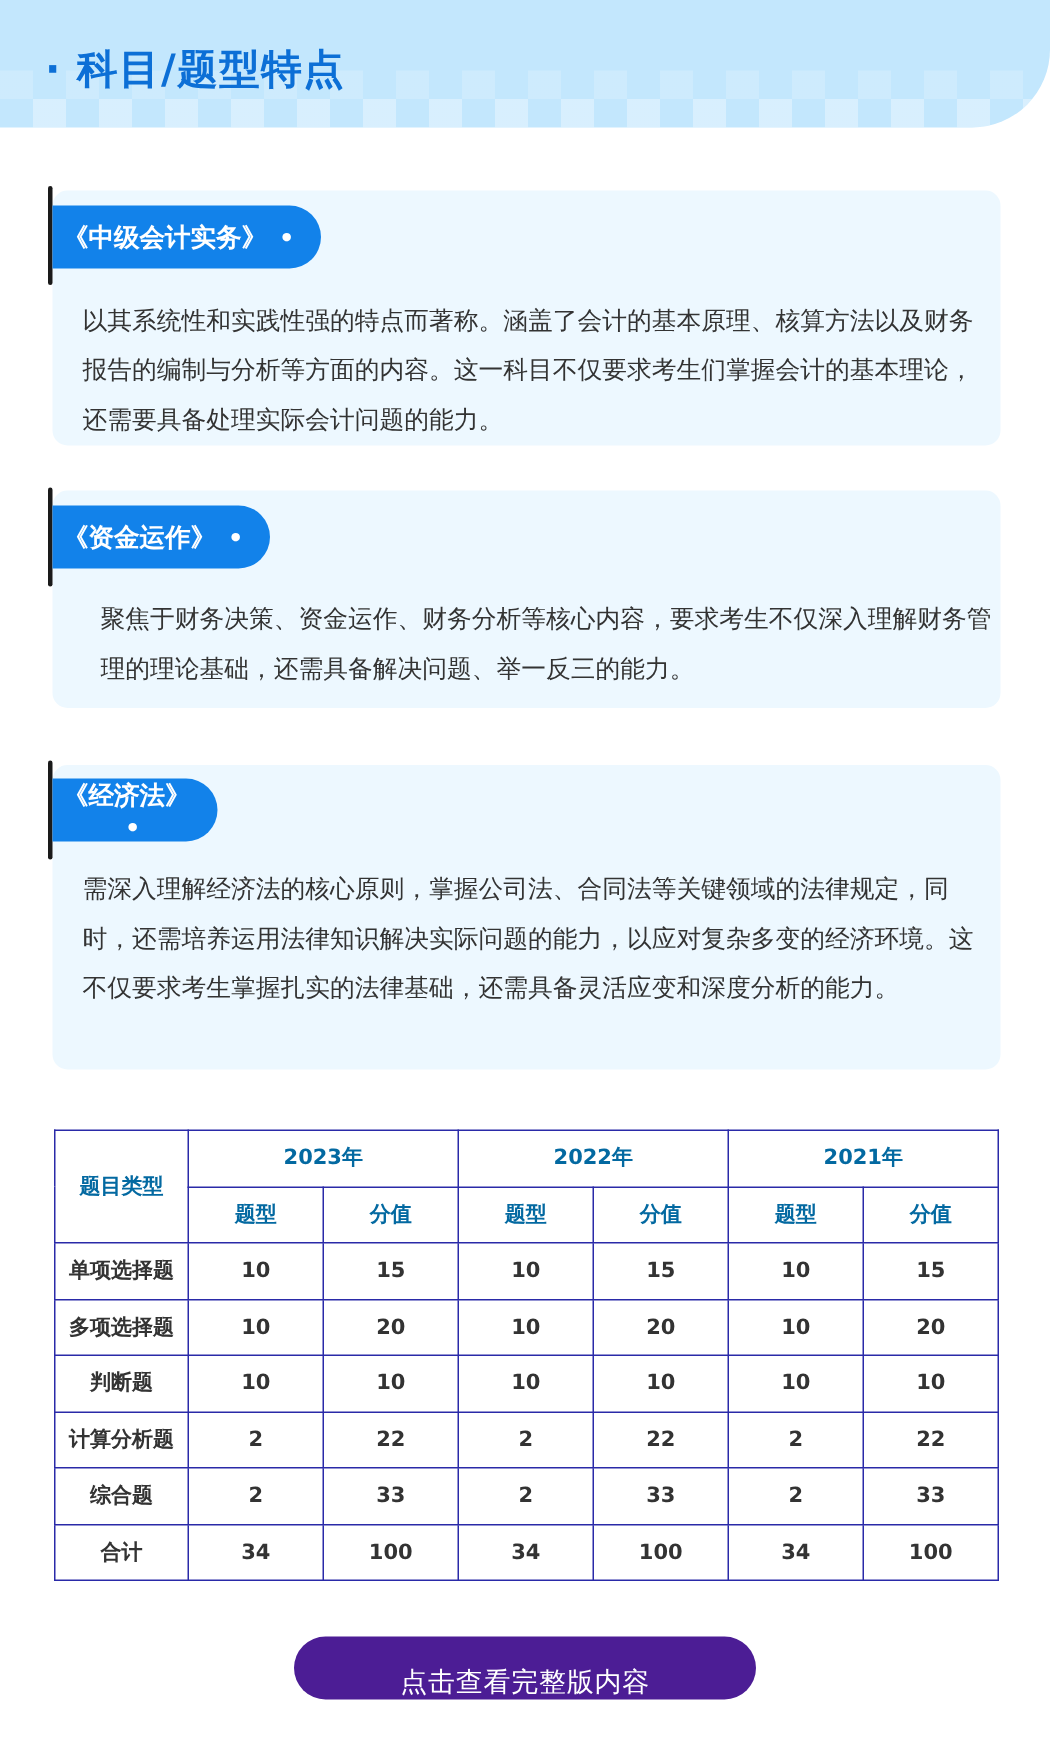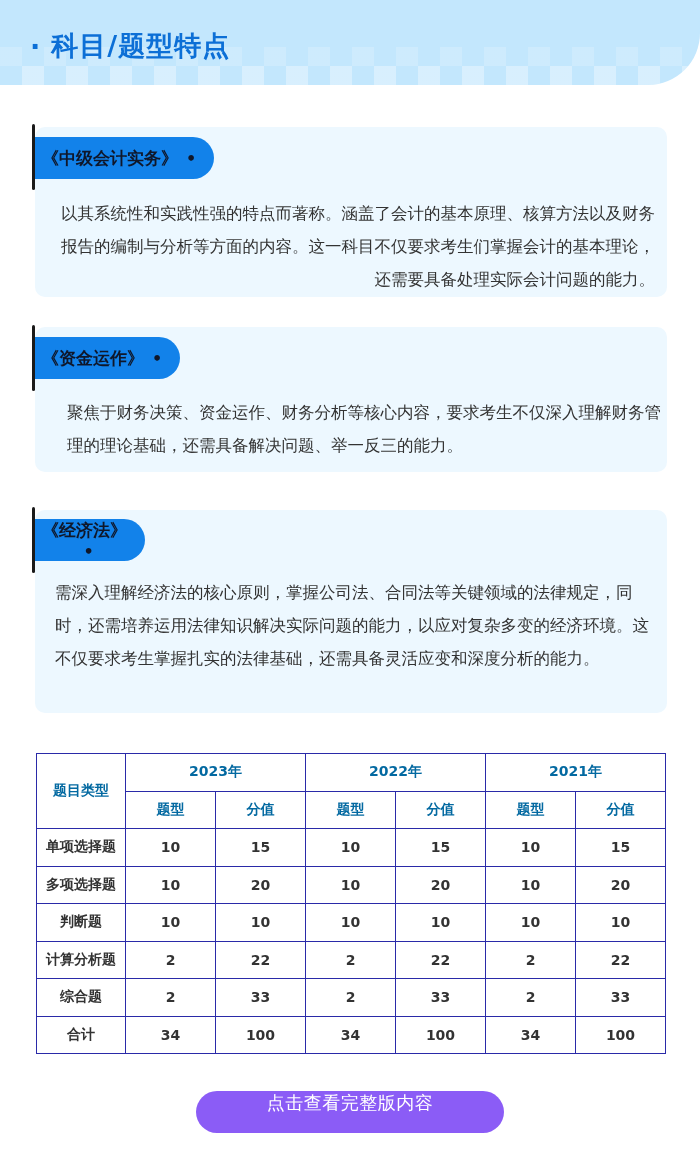--- a/index.html
+++ b/index.html
@@ -31,21 +31,21 @@
     
     .card {
       position: absolute; left: 35px; width: 632px;
       background: #edf8ff; border-radius: 10px;
     }
     .tag-bar {
       position: absolute; left: 32px; width: 3px; background: #1a1a1a; border-radius: 2px;
     }
     .tag {
       position: absolute; left: 35px; height: 42px;
-      background: #1282ea; color: #0f172a;
+      background: #1282ea; color: #ffffff;
       border-radius: 0 21px 21px 0;
       display: flex; align-items: center;
       padding-left: 7px; padding-right: 18px;
       font-size: 17px; font-weight: bold;
     }
     .tag::before {
       content: ""; position: absolute; left: 0; top: -8px; width: 14px; height: 8px;
       background: #1282ea; border-top-right-radius: 8px;
       clip-path: polygon(0 0, 100% 100%, 0 100%);
       display: none;
@@ -67,22 +67,22 @@
       text-align: center; vertical-align: middle;
       height: 37.5px; font-weight: bold;
     }
     .score-table th { font-weight: bold; color: #0369a1; }
     .score-table col.c0 { width: 89px; }
     .score-table col.cn { width: 90px; }
 
     
     .cta {
       position: absolute; left: 196px; top: 1091px; width: 308px; height: 42px;
-      background: #8b5cf6; color: #fff; border-radius: 21px;
-      display: flex; align-items: flex-start; justify-content: center;
+      background: #4c1d95; color: #fff; border-radius: 21px;
+      display: flex; align-items: flex-end; justify-content: center;
       font-size: 18px; letter-spacing: 0.5px; cursor: pointer;
     }
   </style>
 </head>
 <body>
 
 <div class="header">
   <div class="checker-row1"></div>
   <div class="checker-row2"></div>
   <div class="header-title">
@@ -90,21 +90,21 @@
     <span>科目/题型特点</span>
   </div>
 </div>
 
 <div class="card" style="top:127px;height:170px;"></div>
 <div class="tag-bar" style="top:124px;height:66px;"></div>
 <div class="tag" style="top:137px;">
   <span>《中级会计实务》</span>
   <span class="tag-dot">•</span>
 </div>
-<div class="card-text" style="top:197px;text-align:right;">以其系统性和实践性强的特点而著称。涵盖了会计的基本原理、核算方法以及财务报告的编制与分析等方面的内容。这一科目不仅要求考生们掌握会计的基本理论，还需要具备处理实际会计问题的能力。</div>
+<div class="card-text" style="top:197px;">以其系统性和实践性强的特点而著称。涵盖了会计的基本原理、核算方法以及财务报告的编制与分析等方面的内容。这一科目不仅要求考生们掌握会计的基本理论，还需要具备处理实际会计问题的能力。</div>
 
 <div class="card" style="top:327px;height:145px;"></div>
 <div class="tag-bar" style="top:325px;height:66px;"></div>
 <div class="tag" style="top:337px;">
   <span>《资金运作》</span>
   <span class="tag-dot">•</span>
 </div>
 <div class="card-text" style="top:396px;margin-left:12px;">聚焦于财务决策、资金运作、财务分析等核心内容，要求考生不仅深入理解财务管理的理论基础，还需具备解决问题、举一反三的能力。</div>
 
 <div class="card" style="top:510px;height:203px;"></div>

